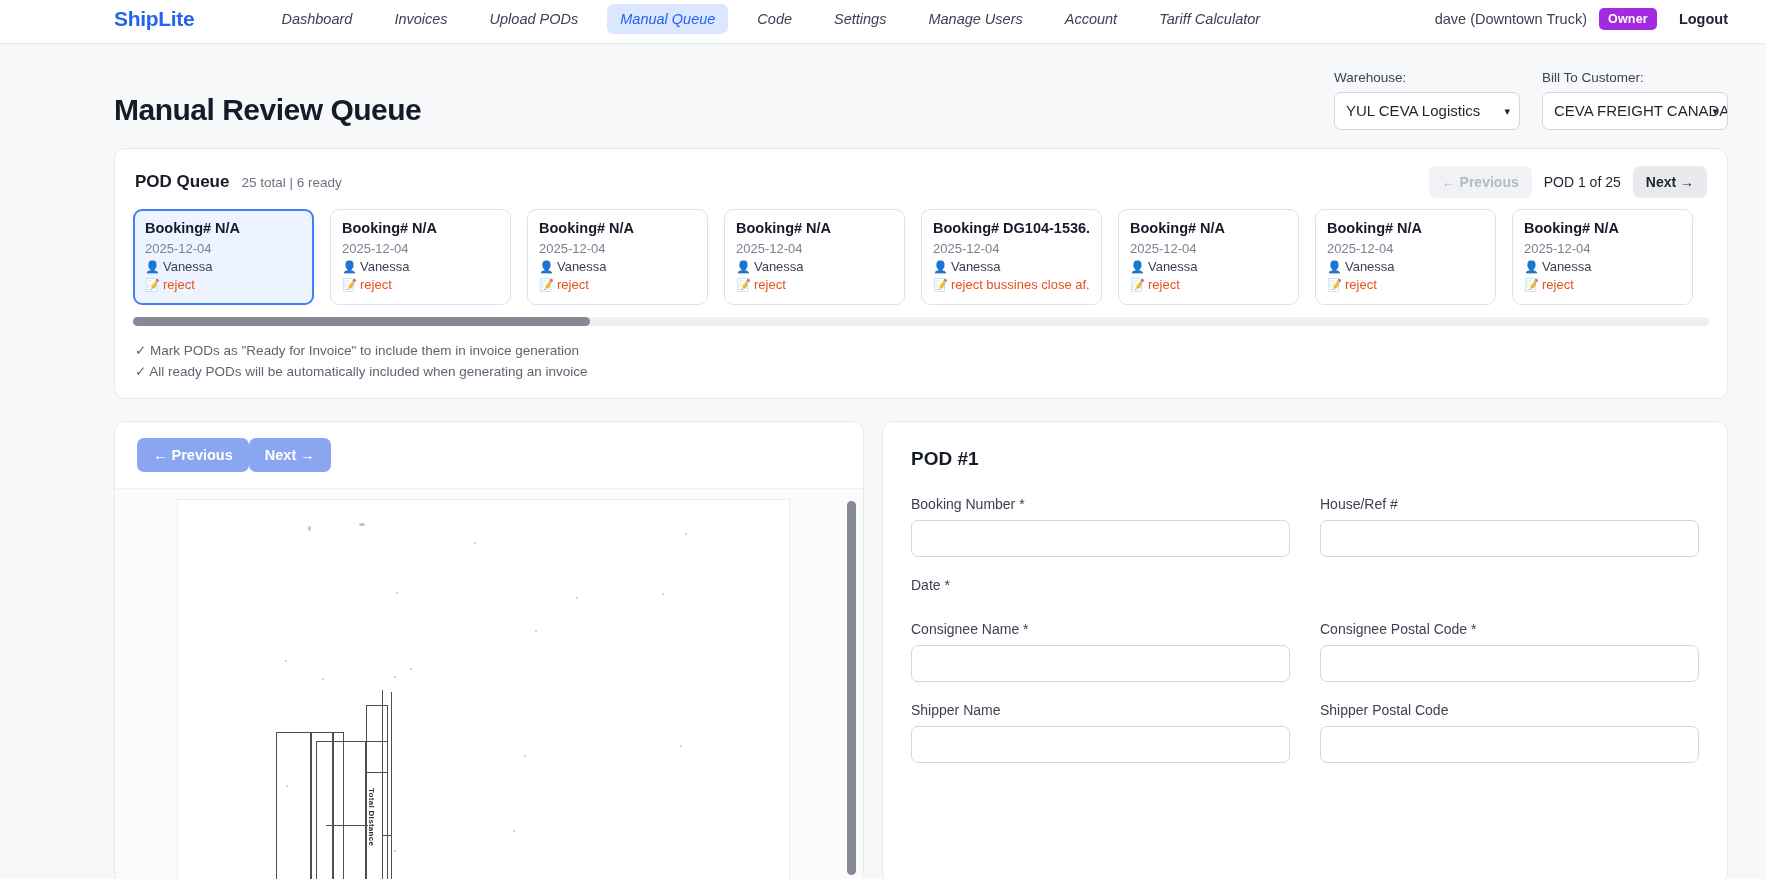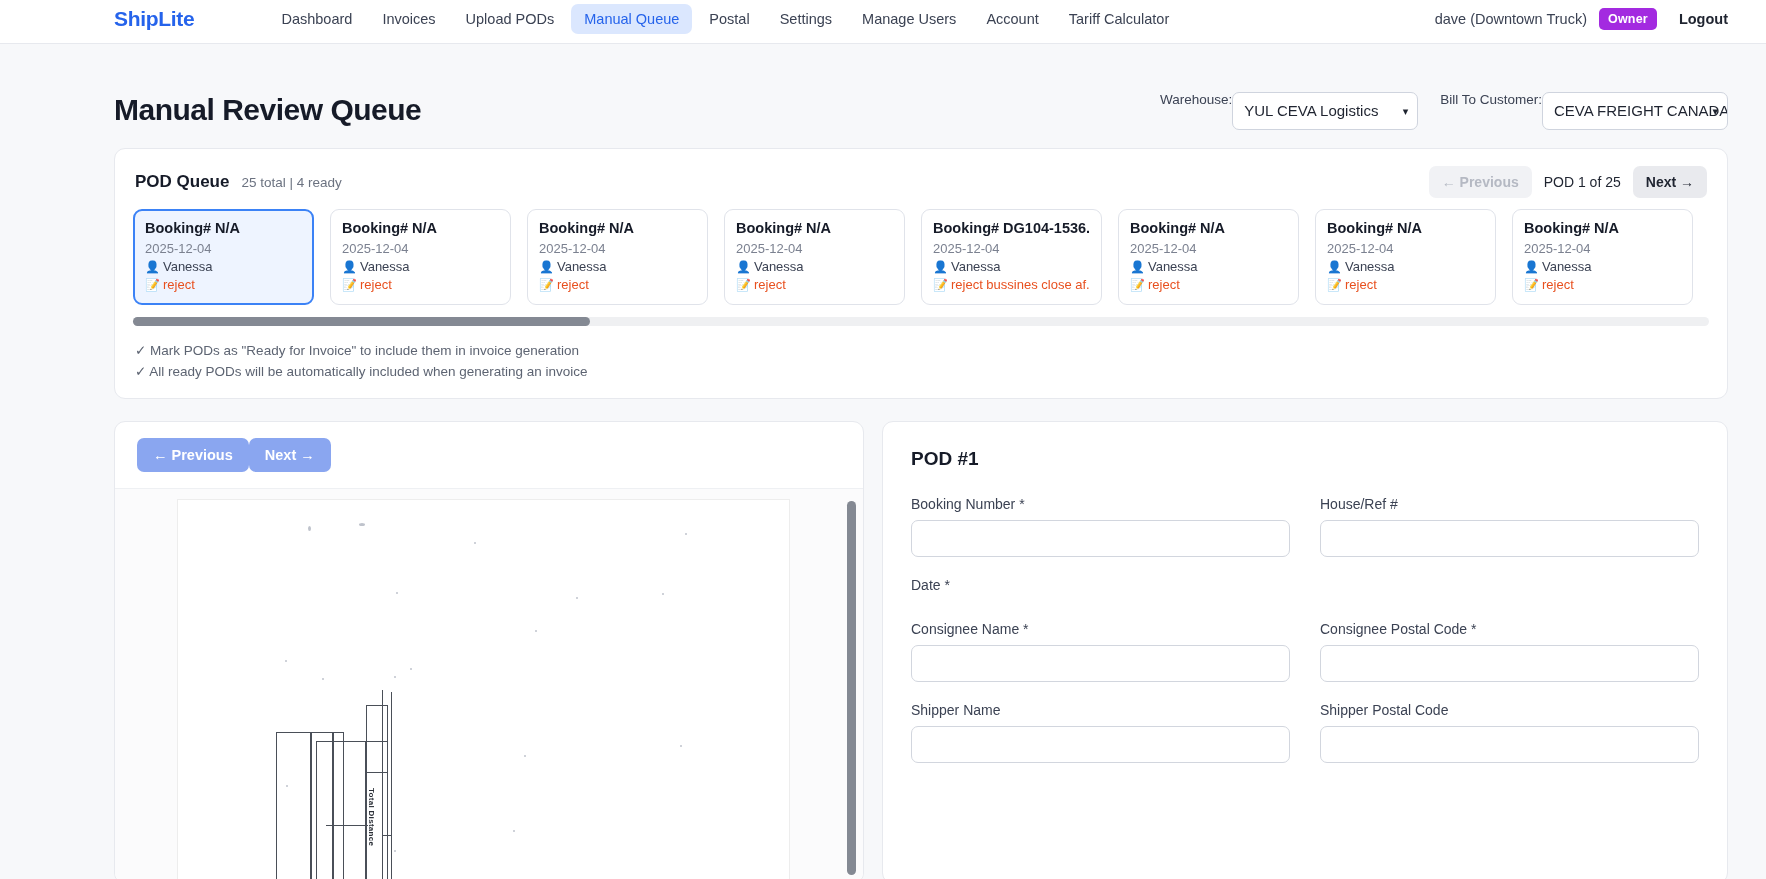--- a/index.html
+++ b/index.html
@@ -26,21 +26,22 @@
     font-size: 21px;
     font-weight: bold;
     color: #2563eb;
     margin-left: 114px;
     letter-spacing: -0.3px;
   }
   .nav-links {
     display: flex;
     align-items: center;
     margin-left: 74px;
-    gap: 4px;
+    gap: 16px;
+    font-style: italic;
   }
   .nav-link {
     font-size: 14.5px;
     color: #3b4253;
     padding: 7px 13px;
     border-radius: 7px;
     text-decoration: none;
     white-space: nowrap;
   }
   .nav-link.active {
@@ -90,21 +91,21 @@
     margin: 0;
     line-height: 1;
     padding-bottom: 5px;
   }
   .head-controls {
     margin-left: auto;
     display: flex;
     align-items: flex-end;
     gap: 22px;
   }
-  .field-group { display: flex; flex-direction: row; }
+  .field-group { display: flex; flex-direction: column; }
   .field-label {
     font-size: 13.5px;
     color: #3b4253;
     margin-bottom: 7px;
   }
   .select-box {
     width: 186px;
     height: 38px;
     border: 1px solid #cfd4de;
     border-radius: 7px;
@@ -402,21 +403,21 @@
 </head>
 <body>
 
 <div class="navbar">
   <div class="brand">ShipLite</div>
   <div class="nav-links">
       <a class="nav-link" href="#">Dashboard</a>
       <a class="nav-link" href="#">Invoices</a>
       <a class="nav-link" href="#">Upload PODs</a>
       <a class="nav-link active" href="#">Manual Queue</a>
-      <a class="nav-link" href="#">Postal</a>
+      <a class="nav-link" href="#">Code</a>
       <a class="nav-link" href="#">Settings</a>
       <a class="nav-link" href="#">Manage Users</a>
       <a class="nav-link" href="#">Account</a>
       <a class="nav-link" href="#">Tariff Calculator</a>
     </div>
   <div class="nav-right">
     <span class="nav-user">dave (Downtown Truck)</span>
     <span class="badge-owner">Owner</span>
     <a class="nav-logout" href="#">Logout</a>
   </div>
@@ -438,21 +439,21 @@
         <div class="select-box">CEVA FREIGHT CANADA</div>
         <span class="chev">▾</span>
       </span>
     </div>
   </div>
 </div>
 
 <div class="queue-panel">
   <div class="queue-head">
     <span class="queue-title">POD Queue</span>
-    <span class="queue-meta">25 total | 4 ready</span>
+    <span class="queue-meta">25 total | 6 ready</span>
     <div class="queue-pager">
       <button class="pg-btn">← Previous</button>
       <span class="pg-info">POD 1 of 25</span>
       <button class="pg-btn enabled">Next →</button>
     </div>
   </div>
 
   <div class="cards-viewport">
     <div class="cards-strip">
         <div class="pod-card selected">

